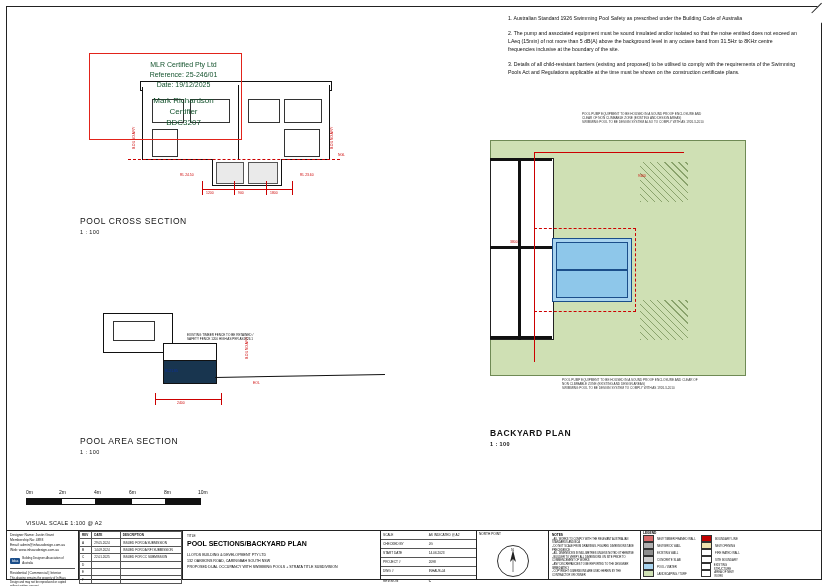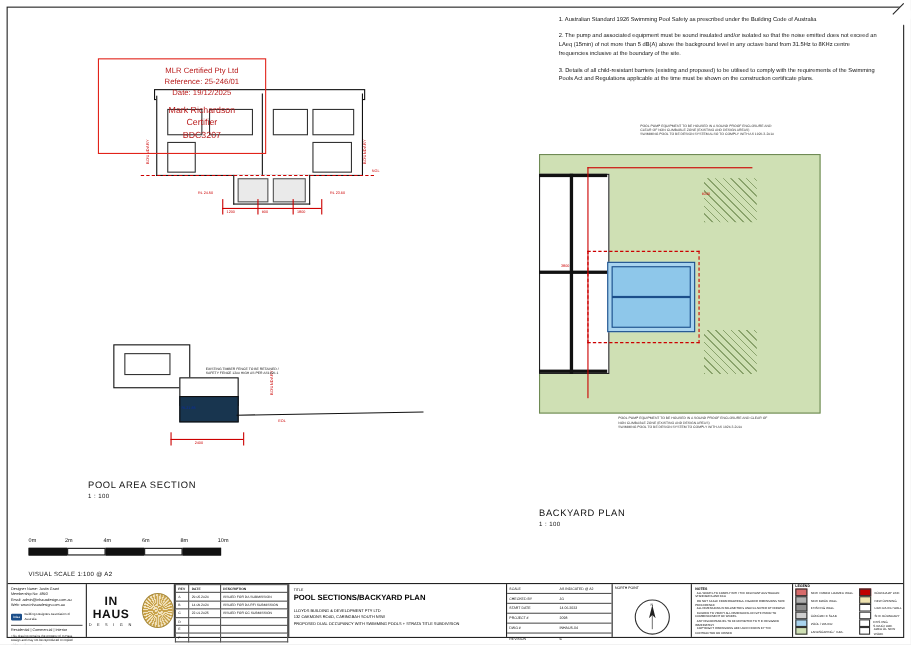--- a/index.html
+++ b/index.html
@@ -43,21 +43,21 @@
   .dimtxt{position:absolute;font-size:3.4px;color:#c00;}
   .bluetxt{position:absolute;font-size:3.4px;color:#0a2fa0;}
   .vert-lbl{
     position:absolute;font-size:3.6px;color:#c00;
     writing-mode:vertical-rl;transform:rotate(180deg);letter-spacing:.3px;
   }
   
   .stamp{
     position:absolute;left:89px;top:53px;width:153px;height:87px;
     border:1.6px solid #e2231a;box-sizing:border-box;
-    color:#b91c1c;text-align:center;padding-left:36px;
+    color:#14532d;text-align:center;padding-left:36px;
   }
   .stamp .l1{font-size:7px;margin-top:7px;}
   .stamp .l2{font-size:7px;margin-top:3px;}
   .stamp .l3{font-size:7px;margin-top:3px;}
   .stamp .sig{font-size:8px;margin-top:8px;line-height:1.35;}
   
   .ls-wrap{position:absolute;left:95px;top:305px;width:290px;height:110px;}
   .ls-box{position:absolute;left:8px;top:8px;width:68px;height:38px;border:1.2px solid #111;background:#fff;}
   .ls-win{position:absolute;left:18px;top:16px;width:40px;height:18px;border:0.8px solid #333;}
   .ls-low{position:absolute;left:68px;top:38px;width:52px;height:24px;border:1.2px solid #111;background:#fff;}
@@ -177,20 +177,24 @@
 
   <div class="stamp">
     <div class="l1">MLR Certified Pty Ltd</div>
     <div class="l2">Reference: 25-246/01</div>
     <div class="l3">Date: 19/12/2025</div>
     <div class="sig" style="white-space:pre-line;">Mark Richardson
 Certifier
 BDC3207</div>
   </div>
 
+  <div class="dwg" style="left:80px;top:216px;">
+    <div class="label-title">POOL CROSS SECTION</div>
+    <div class="label-scale">1 : 100</div>
+  </div>
 
   <div class="ls-wrap">
     <div class="ls-box"></div>
     <div class="ls-win"></div>
     <div class="ls-low"></div>
     <div class="ls-pool"></div>
     <div class="ls-grade"></div>
 
     <div class="vert-lbl" style="left:150px;top:14px;height:40px;">BOUNDARY</div>
     <div class="dimtxt" style="left:158px;top:76px;color:#c00;">EOL</div>
@@ -232,21 +236,21 @@
 
     <div class="note-small" style="left:92px;top:-28px;width:130px;white-space:pre-line;">POOL PUMP EQUIPMENT TO BE HOUSED IN A SOUND PROOF ENCLOSURE AND CLEAR OF NON CLIMBABLE ZONE (EXISTING AND DESIGN AREAS)
 SWIMMING POOL TO BE DESIGN SYSTEM ALSO TO COMPLY WITH AS 1926.3-2010</div>
     <div class="note-small" style="left:72px;top:238px;width:140px;white-space:pre-line;">POOL PUMP EQUIPMENT TO BE HOUSED IN A SOUND PROOF ENCLOSURE AND CLEAR OF NON CLIMBABLE ZONE (EXISTING AND DESIGN AREAS)
 SWIMMING POOL TO BE DESIGN SYSTEM TO COMPLY WITH AS 1926.3-2010</div>
 
     <div class="dimtxt" style="left:148px;top:34px;">9340</div>
     <div class="dimtxt" style="left:20px;top:100px;">3800</div>
   </div>
 
-  <div class="dwg" style="left:490px;top:461px;">
+  <div class="dwg" style="left:490px;top:428px;font-weight:bold;">
     <div class="label-title">BACKYARD PLAN</div>
     <div class="label-scale">1 : 100</div>
   </div>
 
   <div class="scalebar">
     <div class="sb-row">
       <div class="sb-seg sb-fill" style="left:0;width:35px;"></div>
       <div class="sb-seg" style="left:35px;width:35px;"></div>
       <div class="sb-seg sb-fill" style="left:70px;width:35px;"></div>
       <div class="sb-seg" style="left:105px;width:35px;"></div>
@@ -271,27 +275,20 @@
       <div>Email: admin@inhausdesign.com.au</div>
       <div>Web: www.inhausdesign.com.au</div>
       <div style="display:flex;align-items:center;gap:2px;margin-top:3px;">
         <span class="bdaa" style="background:#1b4e8a;color:#fff;padding:1px 2px;border-radius:1px;">bdaa</span>
         <span class="bdaa">Building Designers Association of Australia</span>
       </div>
       <div style="margin-top:3px;border-top:0.5px solid #555;padding-top:2px;">Residential | Commercial | Interior</div>
       <div class="bdaa">This drawing remains the property of In Haus Design and may not be reproduced or copied without written consent.</div>
     </div>
 
-    <div class="tb-col tb-logo">
-      <div class="logo-haus">
-        <div class="lh1">IN HAUS</div>
-        <div class="lh2">D E S I G N</div>
-      </div>
-      <div class="mandala" style="margin-left:6px;"></div>
-    </div>
 
     <div class="tb-col tb-rev">
       <table class="rev-table">
         <tbody>
             <tr>
           <th style="width:12%">REV</th>
           <th style="width:28%">DATE</th>
           <th>DESCRIPTION</th>
         </tr>
         <tr>

